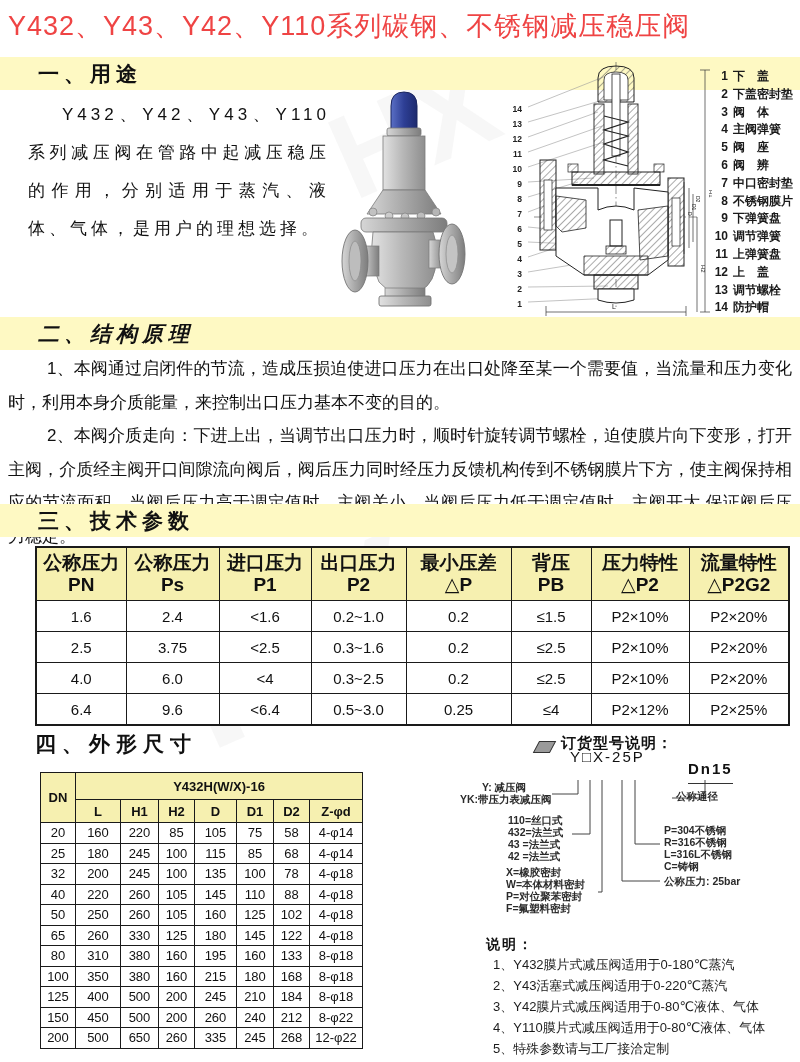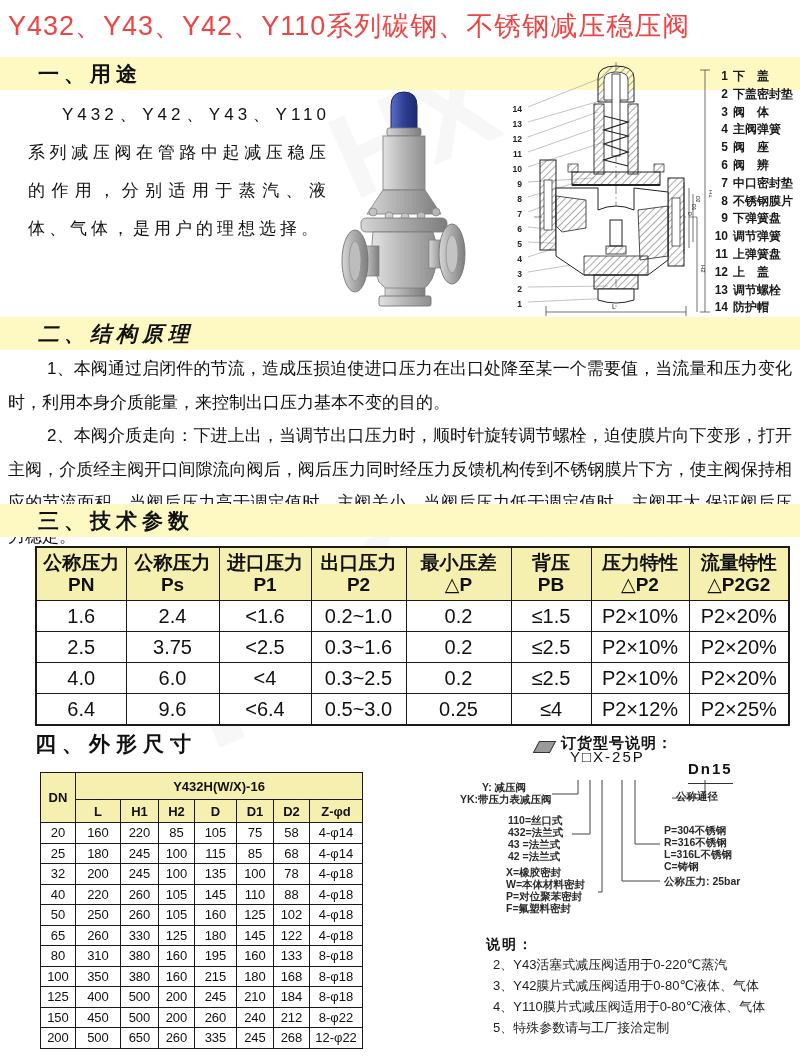--- a/index.html
+++ b/index.html
@@ -19,21 +19,21 @@
   .parts-list{position:absolute;left:712px;top:68px;}
   .part-item{display:flex;font-size:12px;font-weight:600;line-height:17.8px;color:#1a1a1a;white-space:nowrap;}
   .part-num{width:16px;text-align:right;margin-right:5px;}
   .structure-text{position:absolute;left:8px;top:352px;width:784px;}
   .structure-text p{margin:0;font-size:17px;line-height:33.5px;text-indent:2.3em;text-align:justify;}
   table{border-collapse:collapse;table-layout:fixed;}
   .params-table{position:absolute;left:35px;top:546px;width:753px;border:2px solid #1a1a1a;}
   .params-table th,.params-table td{border:1px solid #1a1a1a;text-align:center;vertical-align:middle;}
   .params-table th{height:50px;background:#f6f0b0;font-size:19px;font-weight:700;}
   .params-table th div{line-height:22px;}
-  .params-table td{height:28px;font-size:20px;background:#fff;}
+  .params-table td{height:28px;font-size:15px;background:#fff;}
   .dims-heading{position:absolute;left:35px;top:730px;font-size:21px;font-weight:700;letter-spacing:6px;}
   .dims-table{position:absolute;left:40px;top:772px;width:322px;border:1.5px solid #1a1a1a;}
   .dims-table th,.dims-table td{border:1px solid #1a1a1a;text-align:center;vertical-align:middle;}
   .dims-table th{background:#f6f0b0;font-size:13px;font-weight:700;}
   .dims-row1 th{height:24px;} .dims-row2 th{height:20px;}
   .dims-table td{height:19.5px;font-size:13px;background:#fff;padding:0;}
   .ordering{position:absolute;left:460px;top:728px;width:340px;height:208px;}
   .ordering-title{position:absolute;left:76px;top:6px;display:flex;align-items:flex-end;
         font-size:15px;font-weight:700;letter-spacing:1px;}
   .para-icon{width:15px;height:10px;background:#9a9a9a;border:1.5px solid #333;
@@ -550,20 +550,21 @@
         <div>L=316L不锈钢</div>
         <div>C=铸钢</div>
       </div>
     <div class="ord-label" id="ord-pn">公称压力: 25bar</div>
   </div>
 
   <div class="notes">
     <div class="notes-title">说明：</div>
     <div>
 
+    <div class="note-item">1、Y432膜片式减压阀适用于0-180℃蒸汽</div>
         <div class="note-item">2、Y43活塞式减压阀适用于0-220℃蒸汽</div>
         <div class="note-item">3、Y42膜片式减压阀适用于0-80℃液体、气体</div>
         <div class="note-item">4、Y110膜片式减压阀适用于0-80℃液体、气体</div>
         <div class="note-item">5、特殊参数请与工厂接洽定制</div>
       </div>
   </div>
 
 </div>
 
 </body></html>

